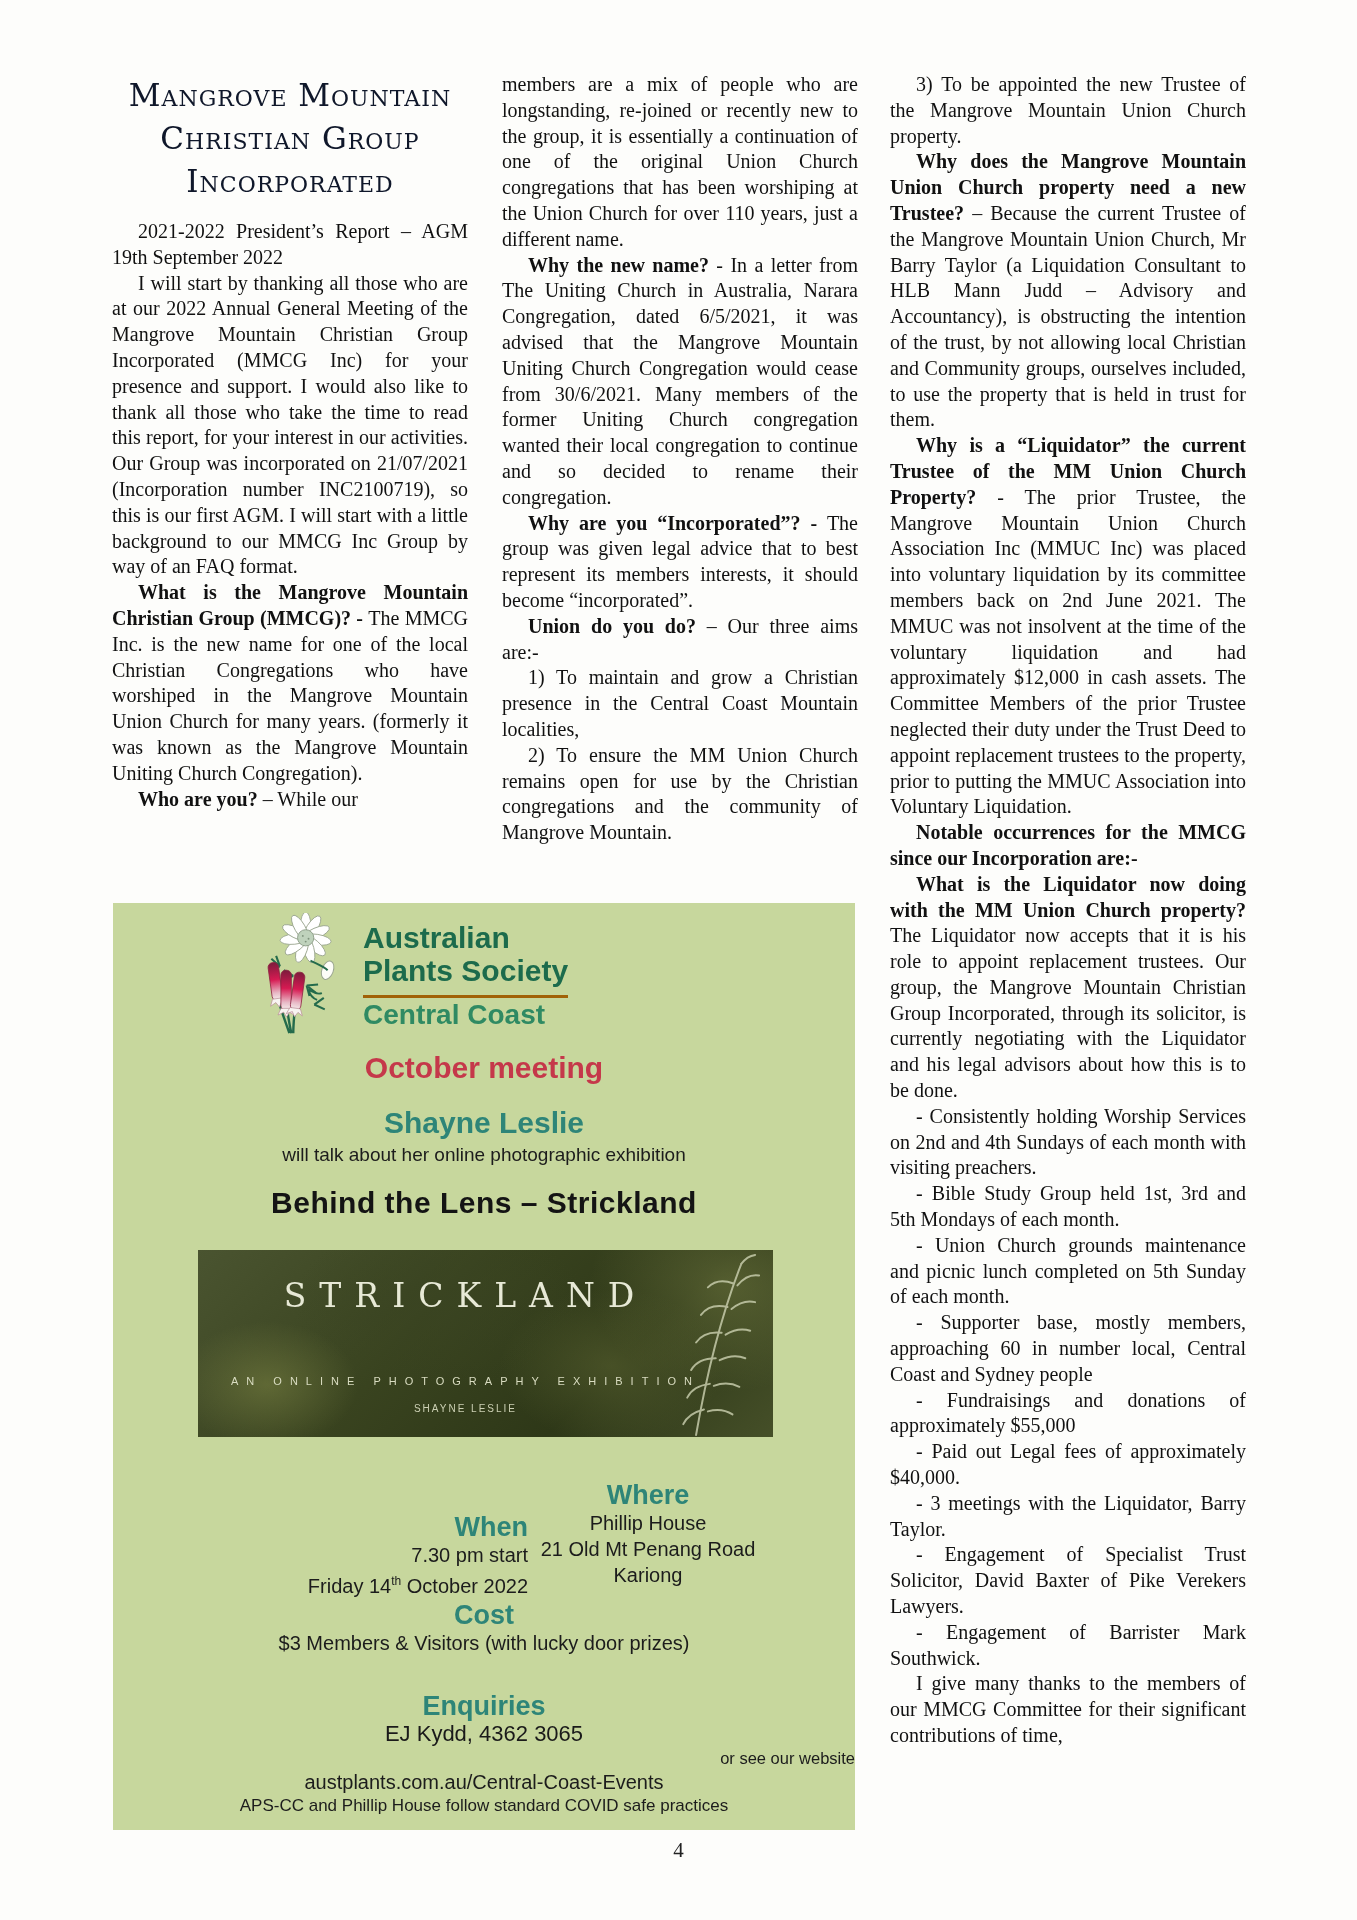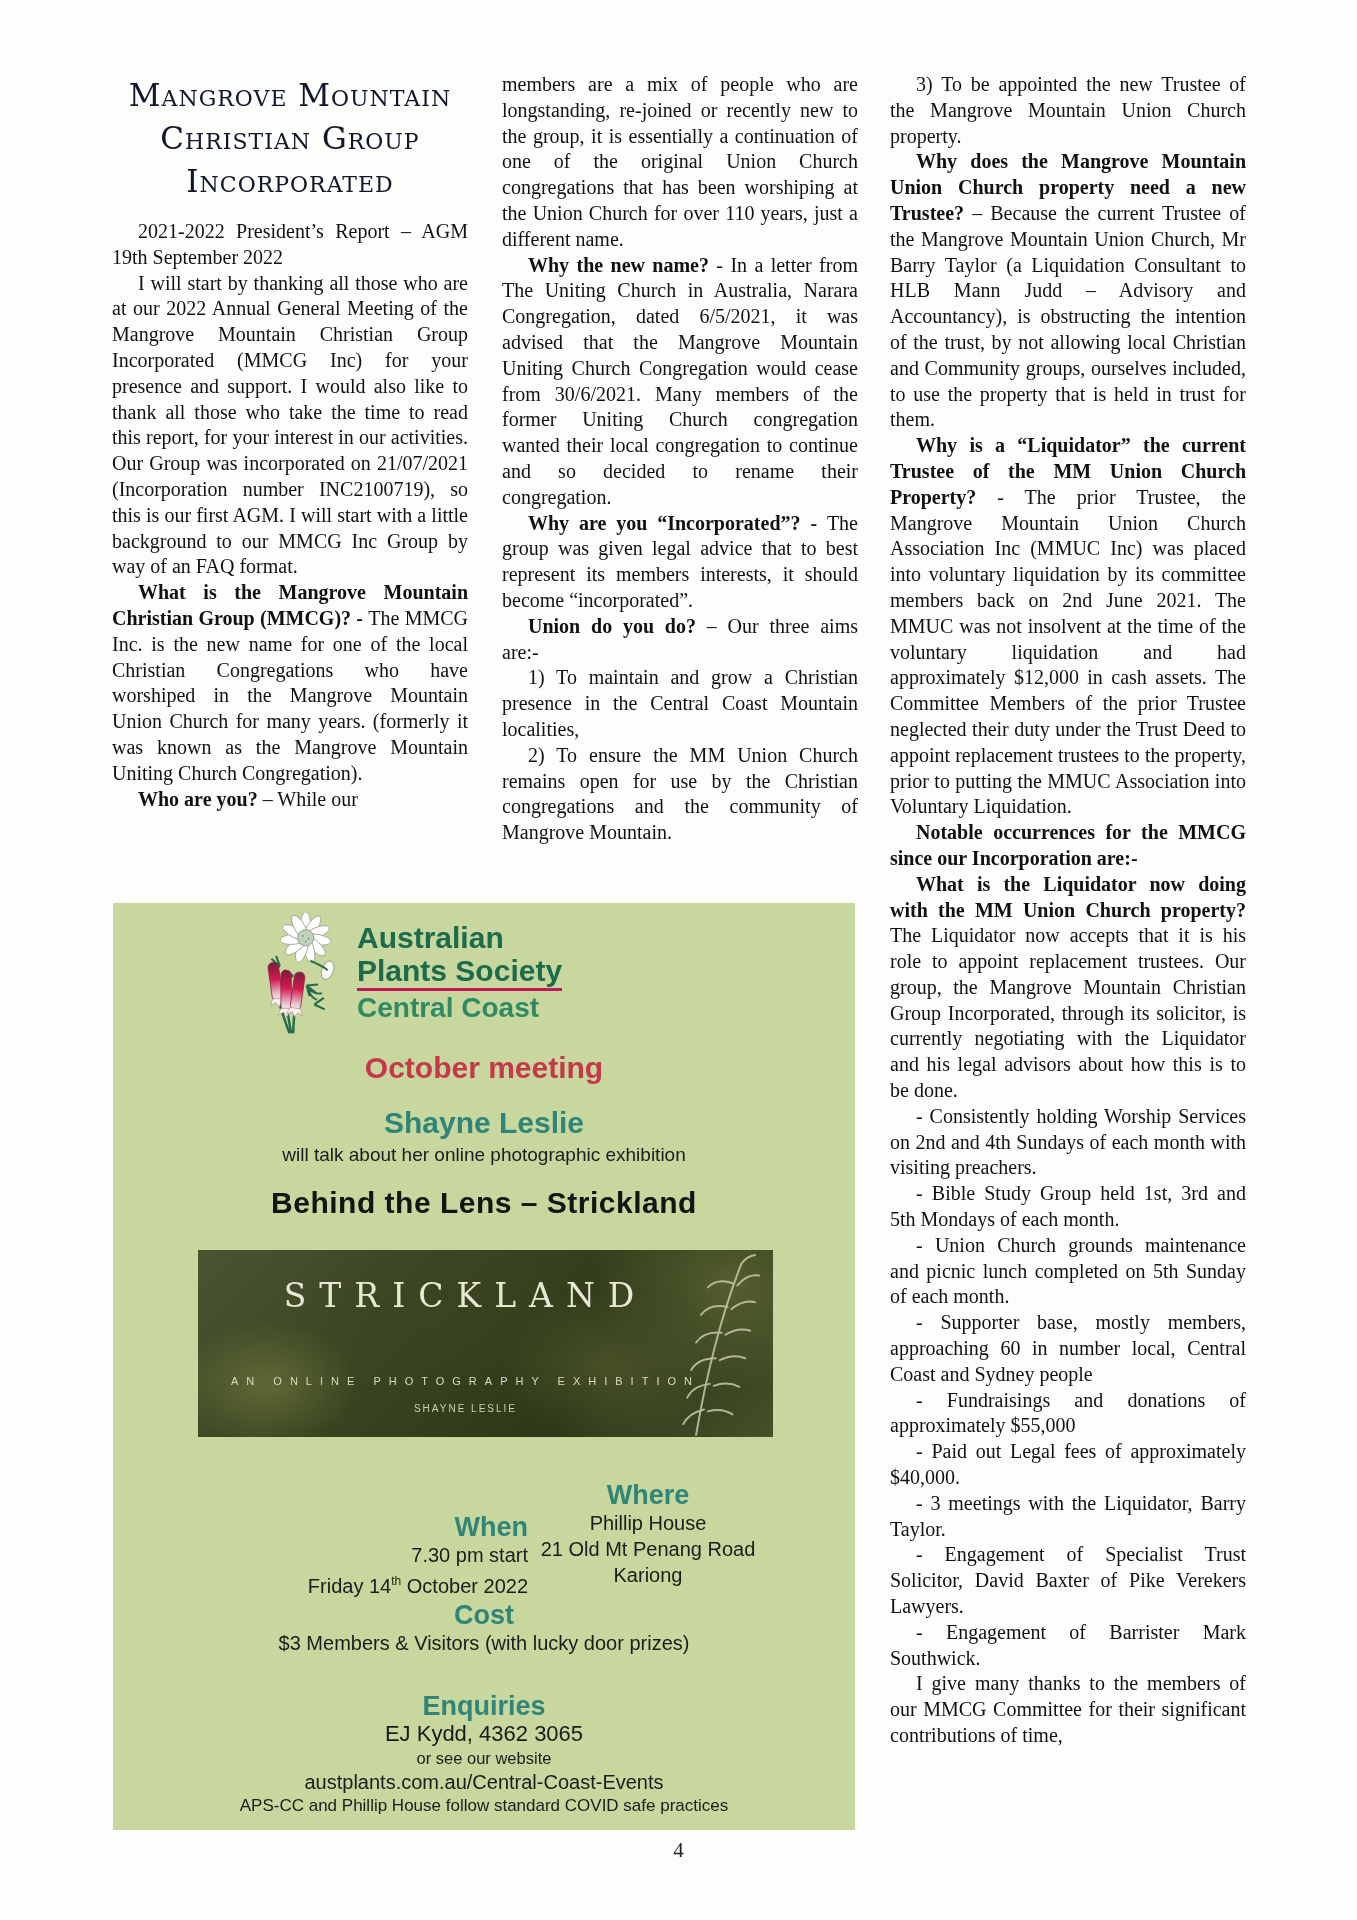--- a/index.html
+++ b/index.html
@@ -9,22 +9,22 @@
   .para{margin:0;text-align:justify;}
   .ind{text-indent:26px;}
   .b{font-weight:bold;}
   .doc-title{text-align:center;font-family:"DejaVu Serif",serif;font-variant:small-caps;
              font-size:31px;line-height:43px;letter-spacing:1px;white-space:nowrap;
              margin:2px 0 16px 0;color:#0f172a;}
   
   .flyer{position:absolute;left:113px;top:903px;width:742px;height:927px;background:#c7d79d;
          font-family:"Liberation Sans",sans-serif;color:#1c1c1c;}
   .logo{position:absolute;left:138px;top:10px;display:flex;align-items:flex-start;}
-  .logo-text{margin-left:10px;padding-top:8px;font-weight:bold;font-size:30px;line-height:33px;color:#1c6b4c;}
-  .logo-line2{display:inline-block;border-bottom:3px solid #be185d;padding-bottom:1px;}
+  .logo-text{margin-left:16px;padding-top:8px;font-weight:bold;font-size:30px;line-height:33px;color:#1c6b4c;}
+  .logo-line2{display:inline-block;border-bottom:3px solid #a16207;padding-bottom:8px;}
   .logo-line3{color:#2f8a63;font-size:28px;font-weight:bold;}
   .f-center{position:absolute;left:0;width:742px;text-align:center;}
   .meeting{top:148px;font-size:30px;font-weight:bold;color:#c5384a;}
   .speaker{top:203px;font-size:30px;font-weight:bold;color:#2e8578;}
   .speaker-note{top:241px;font-size:19px;}
   .exhib{top:283px;font-size:30px;font-weight:bold;color:#141414;letter-spacing:.5px;}
   .photo{position:absolute;left:85px;top:347px;width:575px;height:187px;overflow:hidden;
          background:
            radial-gradient(ellipse 130px 90px at 12% 72%,rgba(122,130,66,.55),transparent 70%),
            radial-gradient(ellipse 210px 120px at 42% 28%,rgba(58,68,34,.65),transparent 70%),
@@ -37,21 +37,21 @@
              font-size:11px;letter-spacing:8px;color:#d9dcc1;}
   .photo-credit{position:absolute;left:0;top:153px;width:535px;text-align:center;
                 font-size:10px;letter-spacing:2px;color:#ccd0b4;}
   .fern{position:absolute;right:4px;top:0;height:187px;opacity:.8;}
   .f-head{font-size:27px;font-weight:bold;color:#2e8578;line-height:30px;}
   .when{position:absolute;left:35px;top:577px;width:380px;text-align:right;font-size:20px;line-height:26px;margin-top:32px;}
   .where{position:absolute;left:380px;top:577px;width:310px;text-align:center;font-size:20px;line-height:26px;}
   .cost{top:697px;font-size:20px;line-height:26px;}
   .enq{top:788px;font-size:20px;line-height:26px;}
   .enq-phone{font-size:22px;color:#1a1a1a;}
-  .enq-small{font-size:16.5px;line-height:22px;}
+  .enq-small{font-size:16.5px;line-height:22px;text-align:right;}
   .covid{top:893px;font-size:17px;}
   sup{font-size:12px;}
   .pagenum{position:absolute;left:0;top:1838px;width:1357px;text-align:center;font-size:21px;color:#222;}
 </style>
 </head>
 <body>
 
 <div class="page">
 
   <div class="col" style="left:112px">

